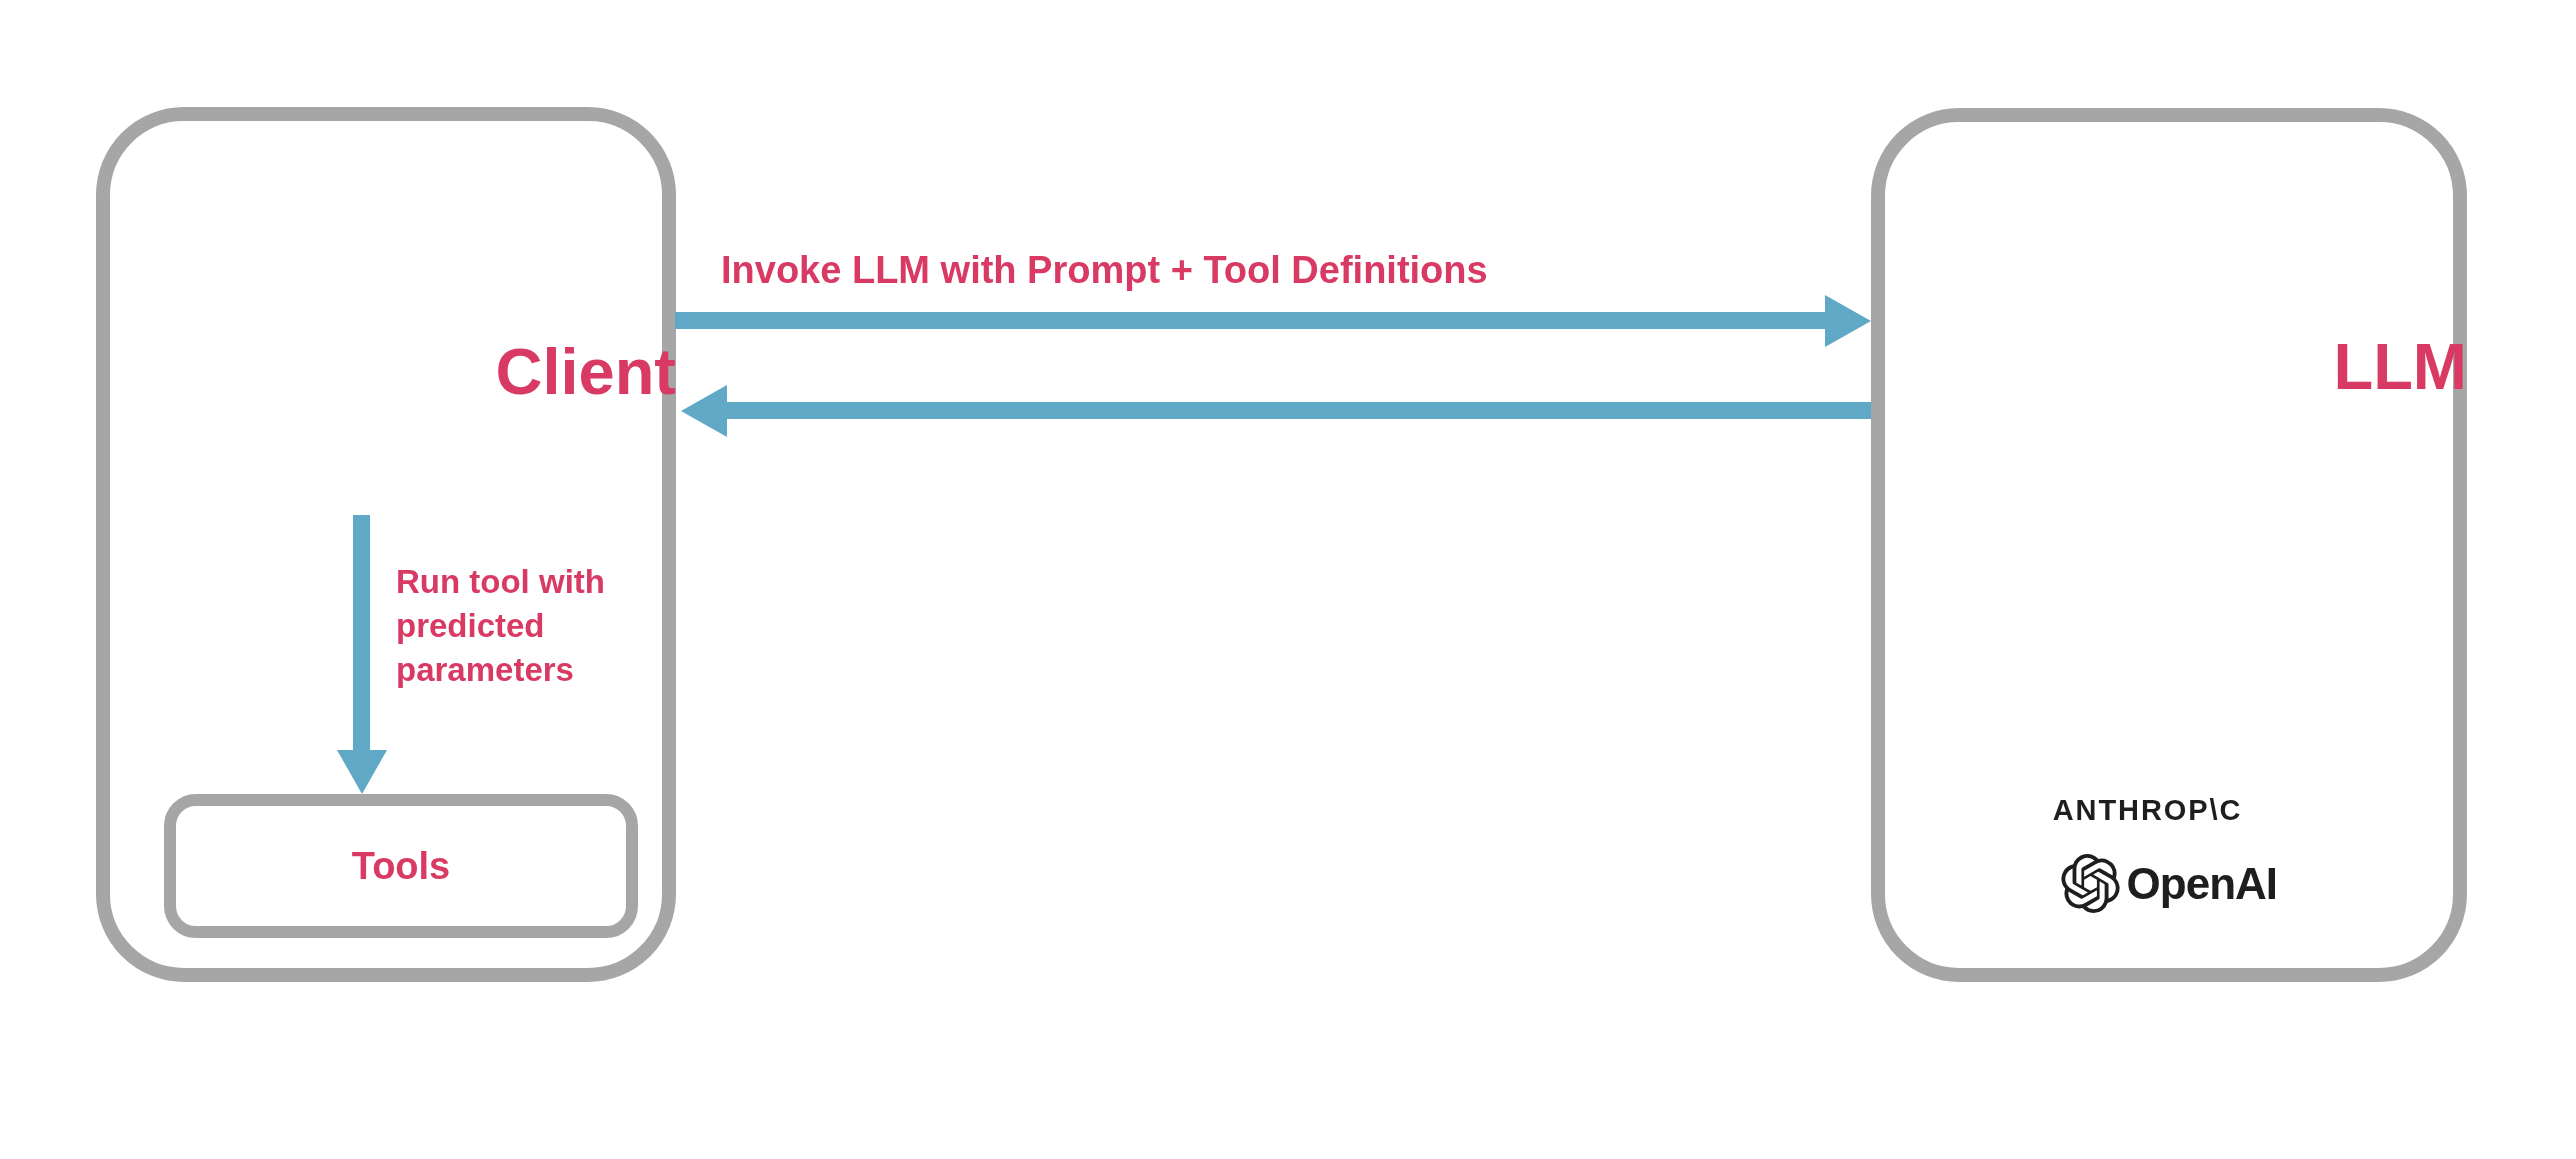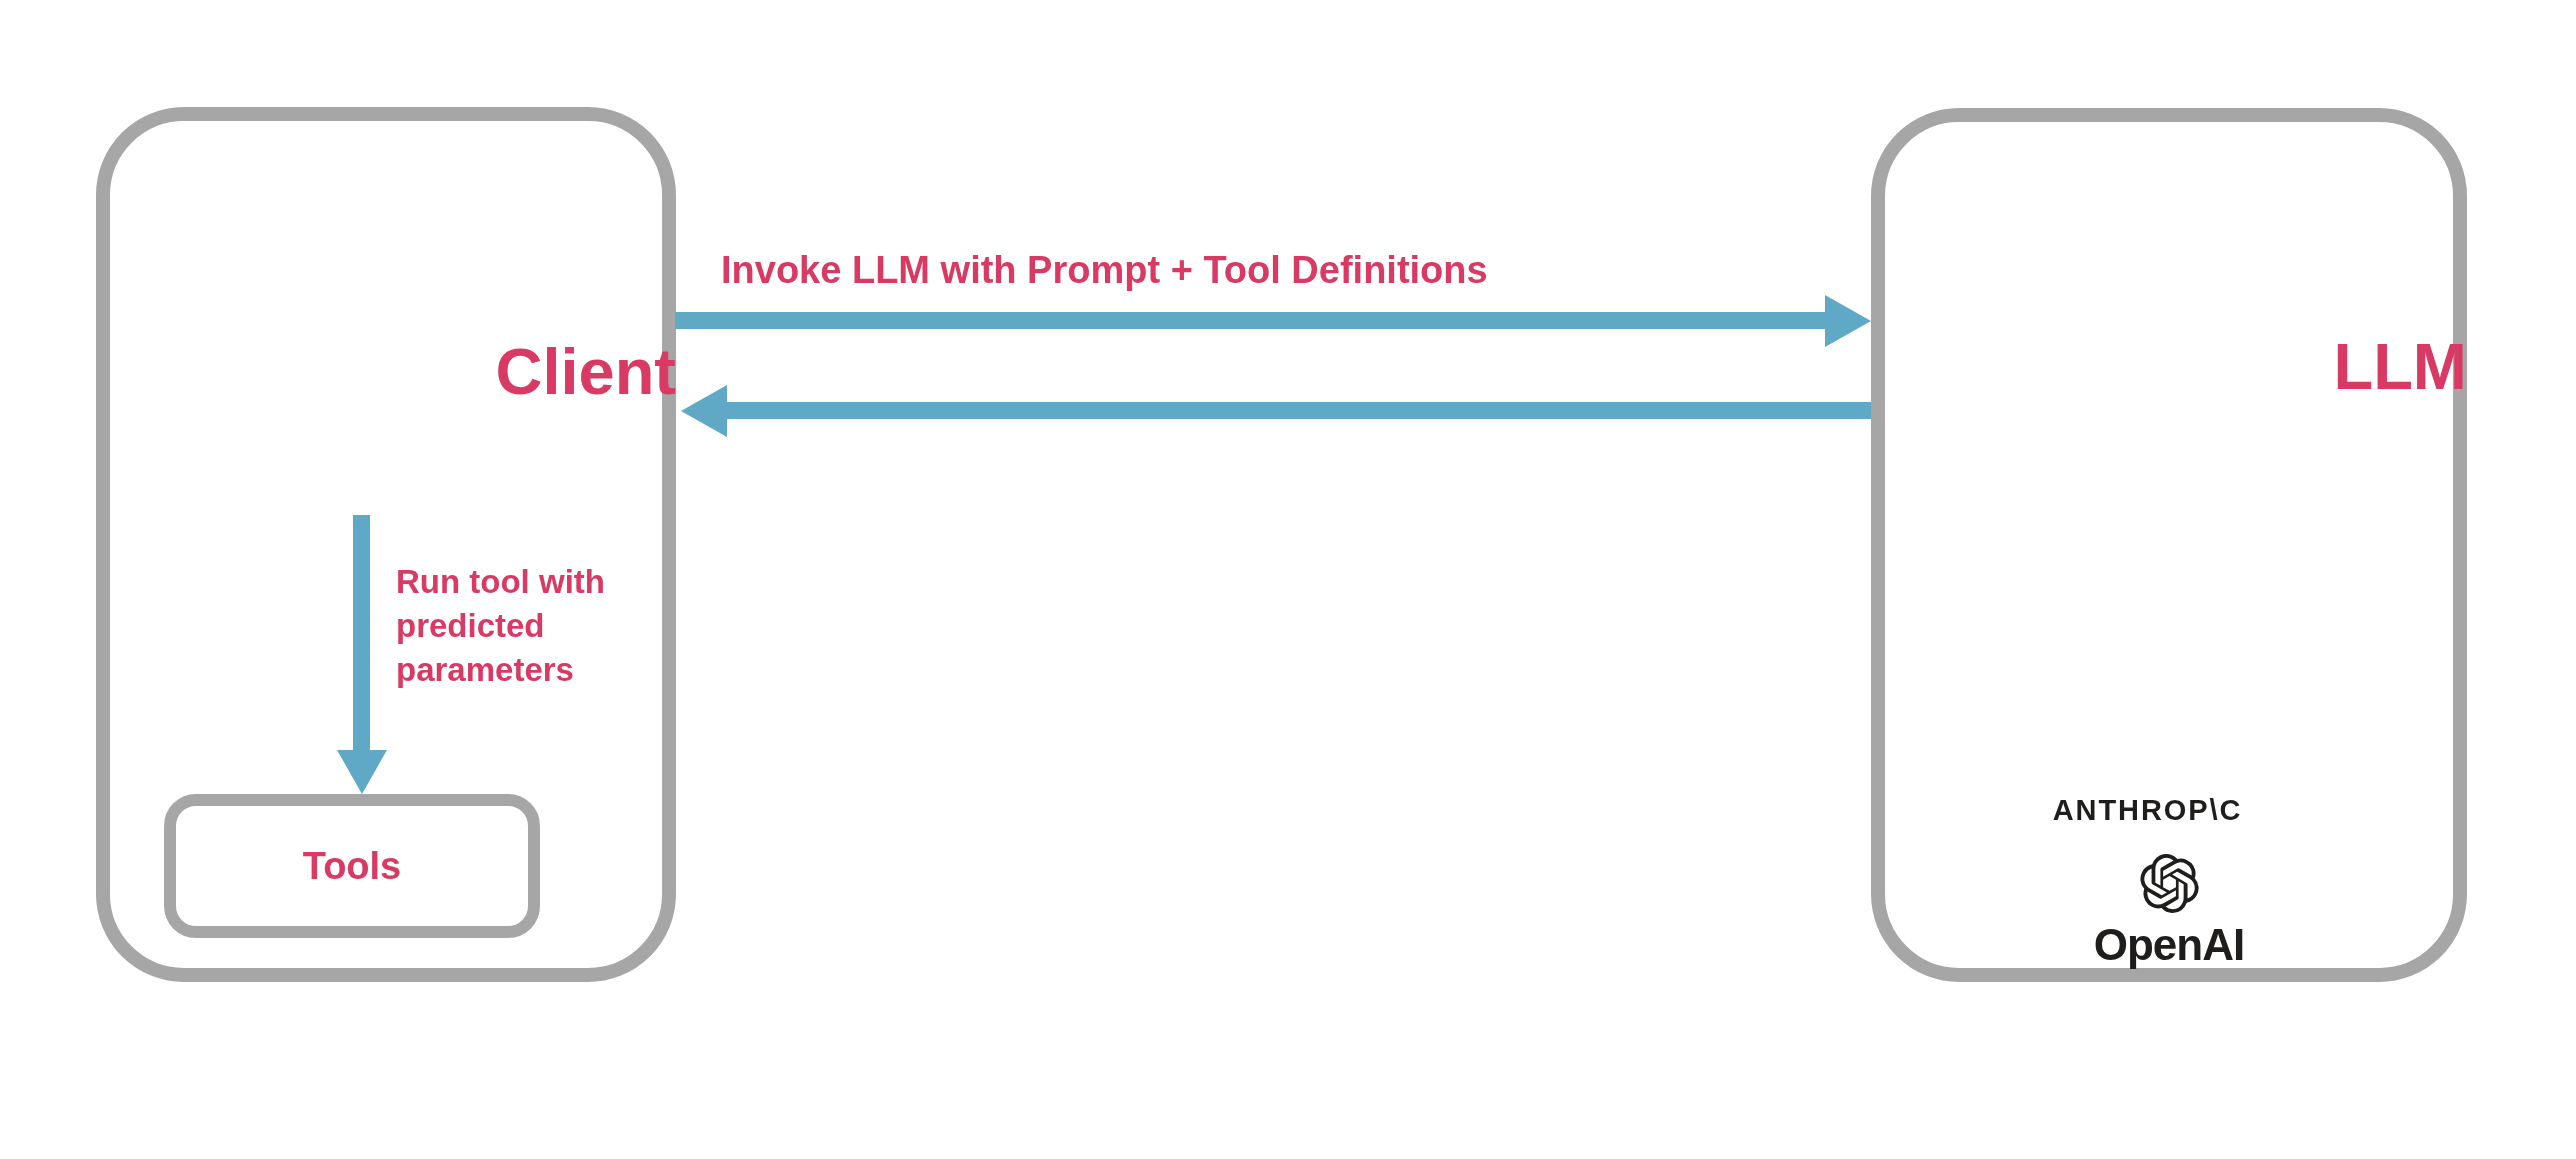--- a/index.html
+++ b/index.html
@@ -34,21 +34,21 @@
     font-weight:bold;
     font-size:65px;
     line-height:99px;
     letter-spacing:0px;
   }
   .title-client{left:96px;top:322px;width:580px;}
   .title-llm{left:1871px;top:317px;width:596px;}
   
   .tools-box{
     position:absolute;
-    left:164px;top:794px;width:376px;height:144px;
+    left:164px;top:794px;width:474px;height:144px;
     border:12.4px solid var(--gray);
     border-radius:32px;
     box-sizing:border-box;
     background:var(--bg);
     display:flex;align-items:center;justify-content:center;
   }
   .tools-label{
     color:var(--pink);
     font-weight:bold;
     font-size:38px;
@@ -110,21 +110,20 @@
     font-weight:bold;
     font-size:29px;
     letter-spacing:1.9px;
   }
   .openai-logo{
     position:absolute;
     left:1871px;top:854px;width:596px;
     display:flex;align-items:center;justify-content:center;
     gap:6.7px;
     color:var(--dark);
-    flex-direction:column;
   }
   .openai-icon svg{display:block;width:59px;height:59px;fill:var(--dark);}
   .openai-wordmark{
     font-weight:bold;
     font-size:44px;
     letter-spacing:-1px;
   }
 </style>
 </head>
 <body>

